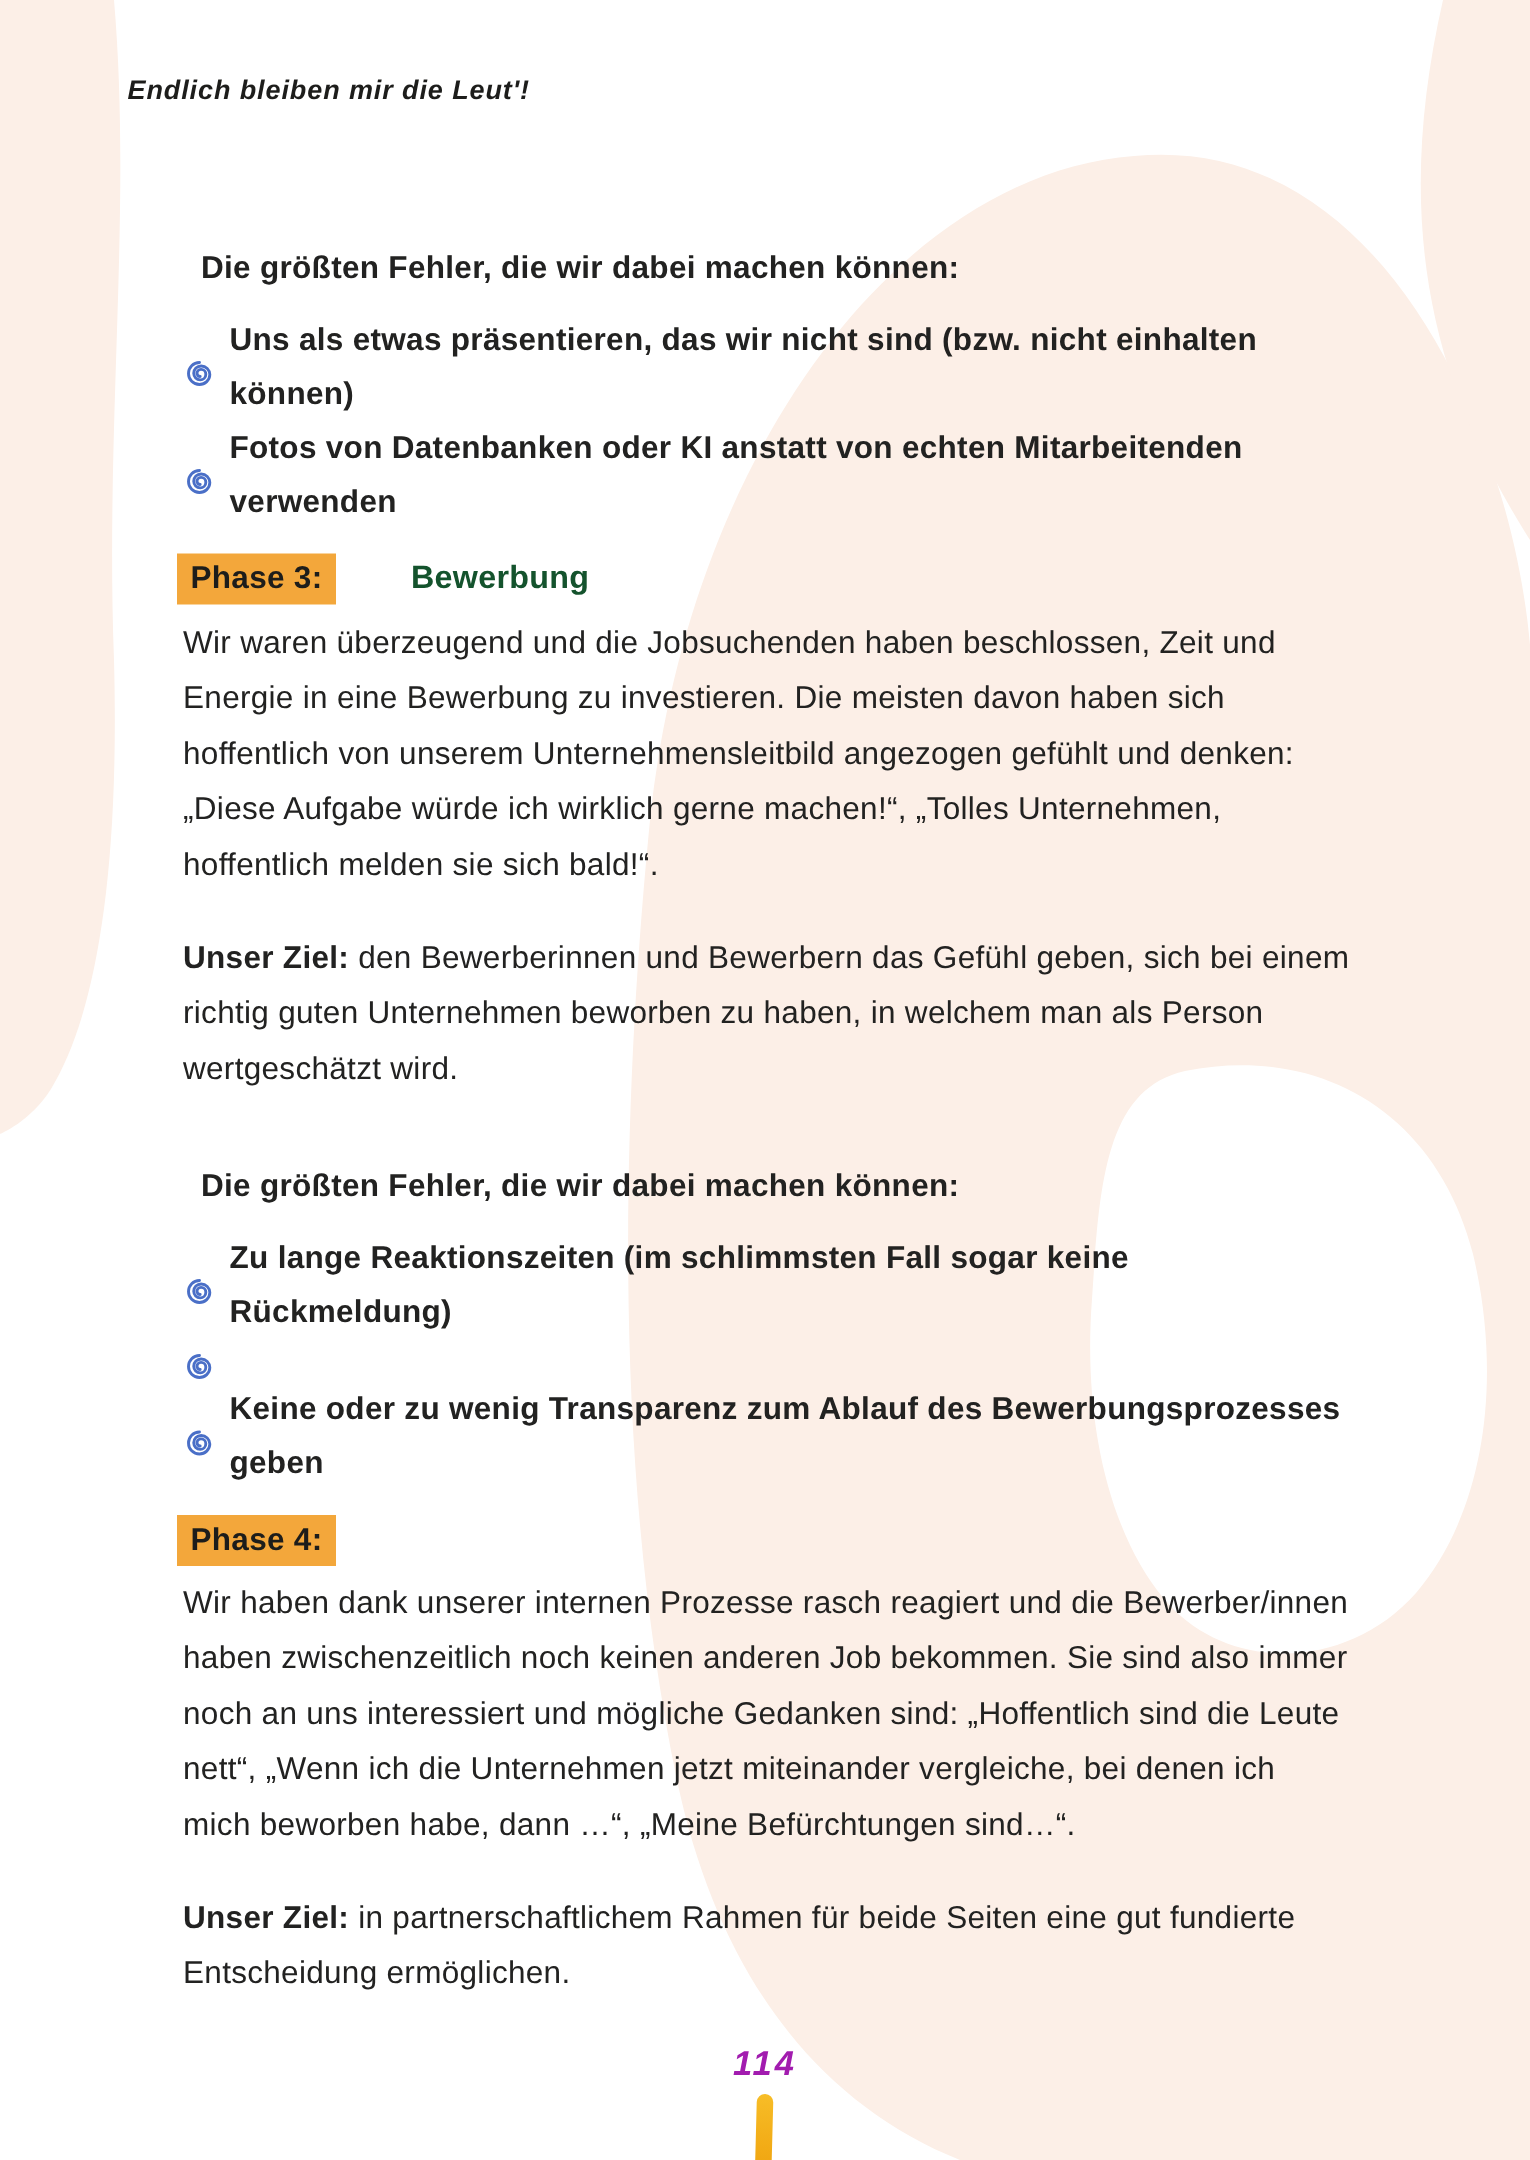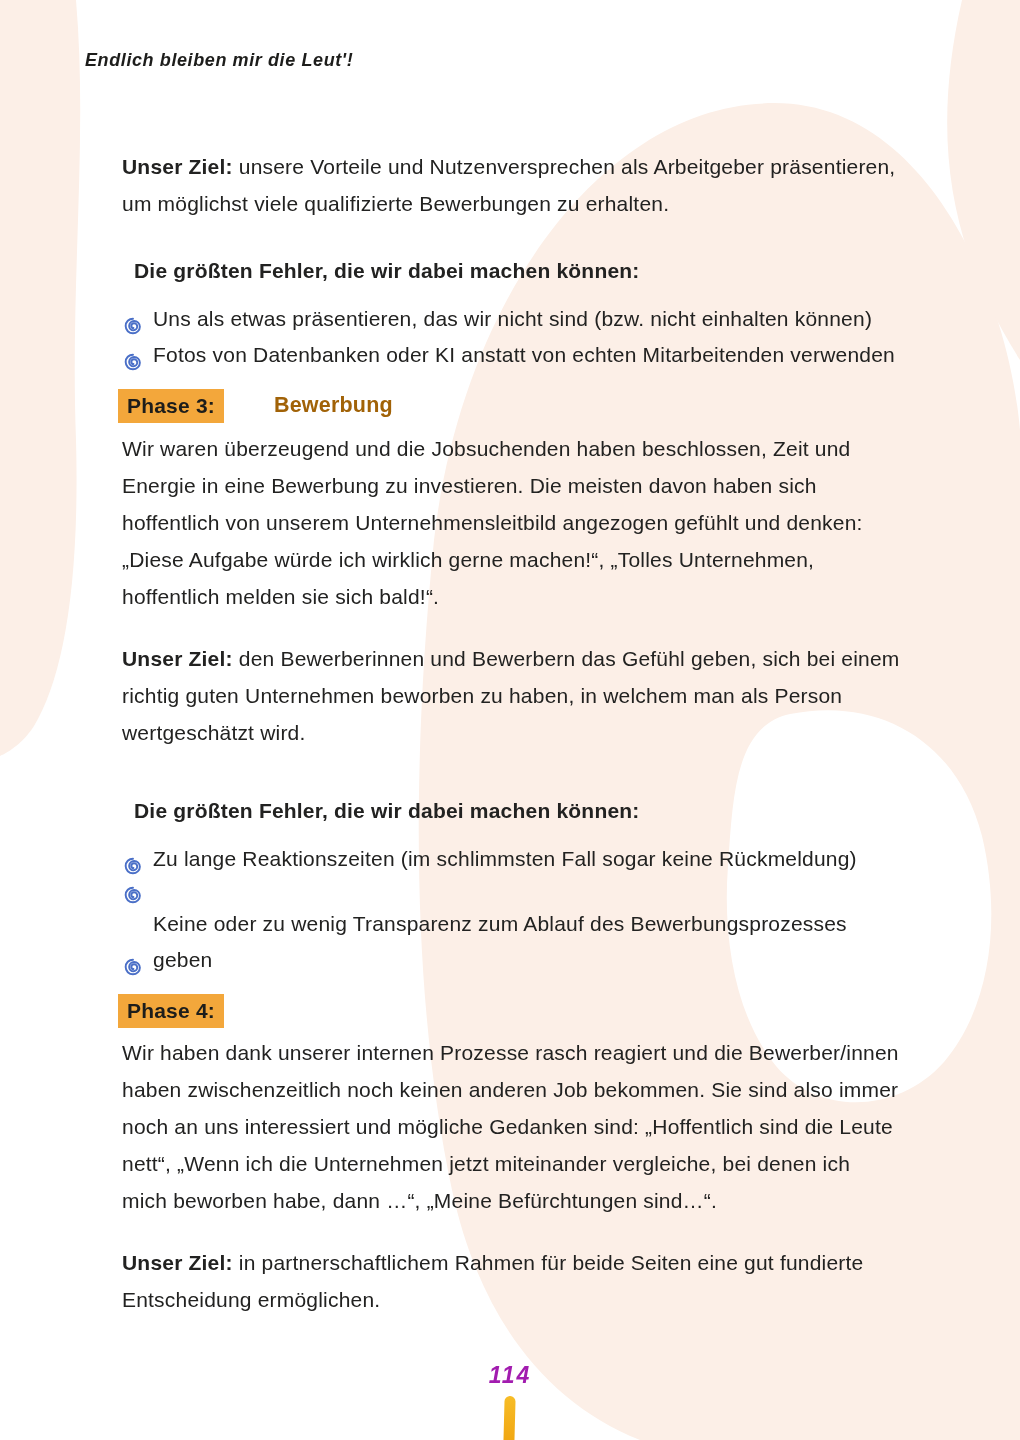--- a/index.html
+++ b/index.html
@@ -19,32 +19,32 @@
     position:absolute;top:148px;left:122px;width:778px;z-index:2;
     font-size:21px;line-height:37px;letter-spacing:.2px;
   }
   .para{margin:0 0 30px 0;}
   .para b{font-weight:700;}
   .goal-label{font-weight:700;}
   .mistakes{margin:0 0 14px 0;}
   .mistakes-heading{font-weight:700;font-size:21px;line-height:37px;margin:12px;}
   ul.mistake-list{list-style:none;margin:0;padding:0;}
   ul.mistake-list li{
-    display:flex;align-items:flex-end;line-height:36px;margin:0;
+    display:flex;align-items:center;line-height:36px;margin:0;font-weight:bold;
   }
   .spiral{
     flex:0 0 22px;width:22px;height:22px;margin:7px 9px 0 0;
   }
   .phase-row{display:flex;align-items:center;margin:0 0 6px -4px;gap:40px;}
   .phase-badge{
     display:inline-block;background:#F3A73B;color:#1d1d1b;
     font-weight:700;font-size:21px;line-height:25px;
     padding:4px 9px 5px 9px;margin-right:10px;
   }
-  .phase-title{font-weight:700;font-size:21.5px;color:#a16207;}
+  .phase-title{font-weight:700;font-size:21.5px;color:#14532d;}
   .phase-body{margin:0 0 25px 0;}
   .mb24{margin-bottom:41px;}
   .mb16{margin-bottom:16px;}
   .mb20{margin-bottom:20px;}
   .page-footer{
     position:absolute;left:0;right:0;bottom:0;height:100px;z-index:2;text-align:center;
   }
   .page-number{
     position:absolute;left:50%;transform:translateX(-50%);top:22px;
     font-style:italic;font-weight:700;font-size:23px;letter-spacing:2px;color:#a21caf;
@@ -62,21 +62,20 @@
   <path d="M0,0 L76,0 C88,140 70,280 76,440 C80,590 62,680 34,726 C20,748 0,756 0,756 Z" fill="#FCEFE7"></path>
   <path d="M756,104 C600,116 462,300 434,540 C408,800 416,1020 452,1190 C478,1310 540,1400 640,1440 L1020,1440 L1020,430 C1008,292 922,88 756,104 Z" fill="#FCEFE7"></path>
   <path d="M790,714 C880,696 958,742 982,836 C1002,920 990,1008 944,1062 C898,1114 818,1116 776,1066 C738,1020 722,944 728,866 C733,792 736,726 790,714 Z" fill="#FFFFFF"></path>
   <path d="M962,0 L1020,0 L1020,360 C950,250 930,140 962,0 Z" fill="#FCEFE7"></path>
 </svg>
 
 <div class="page-header">Endlich bleiben mir die Leut'!</div>
 
 <div class="content">
 
-  <p class="para"><b class="goal-label">Unser Ziel:</b><span> unsere Vorteile und Nutzenversprechen als Arbeitgeber präsentieren, um möglichst viele qualifizierte Bewerbungen zu erhalten.</span></p>
 
   <div class="mistakes">
     <p class="mistakes-heading">Die größten Fehler, die wir dabei machen können:</p>
     <ul class="mistake-list">
       <li>
         <svg class="spiral" viewBox="0 0 24 24">
             <path d="M12 4 C7.5 4 4 7.5 4 12 C4 16.5 7.5 20 12 20 C16 20 19.5 16.8 19.5 12.8 C19.5 9.2 16.6 6.5 13.2 6.5 C10.2 6.5 7.8 8.9 7.8 11.9 C7.8 14.5 9.9 16.6 12.5 16.6 C14.8 16.6 16.6 14.8 16.6 12.5 C16.6 10.6 15 9 13.1 9 C11.5 9 10.2 10.3 10.2 11.9 C10.2 13.2 11.2 14.2 12.5 14.2" fill="none" stroke="#4A6FC7" stroke-width="2.1" stroke-linecap="round"></path>
           </svg>
         <span>Uns als etwas präsentieren, das wir nicht sind (bzw. nicht einhalten können)</span>
       </li>

